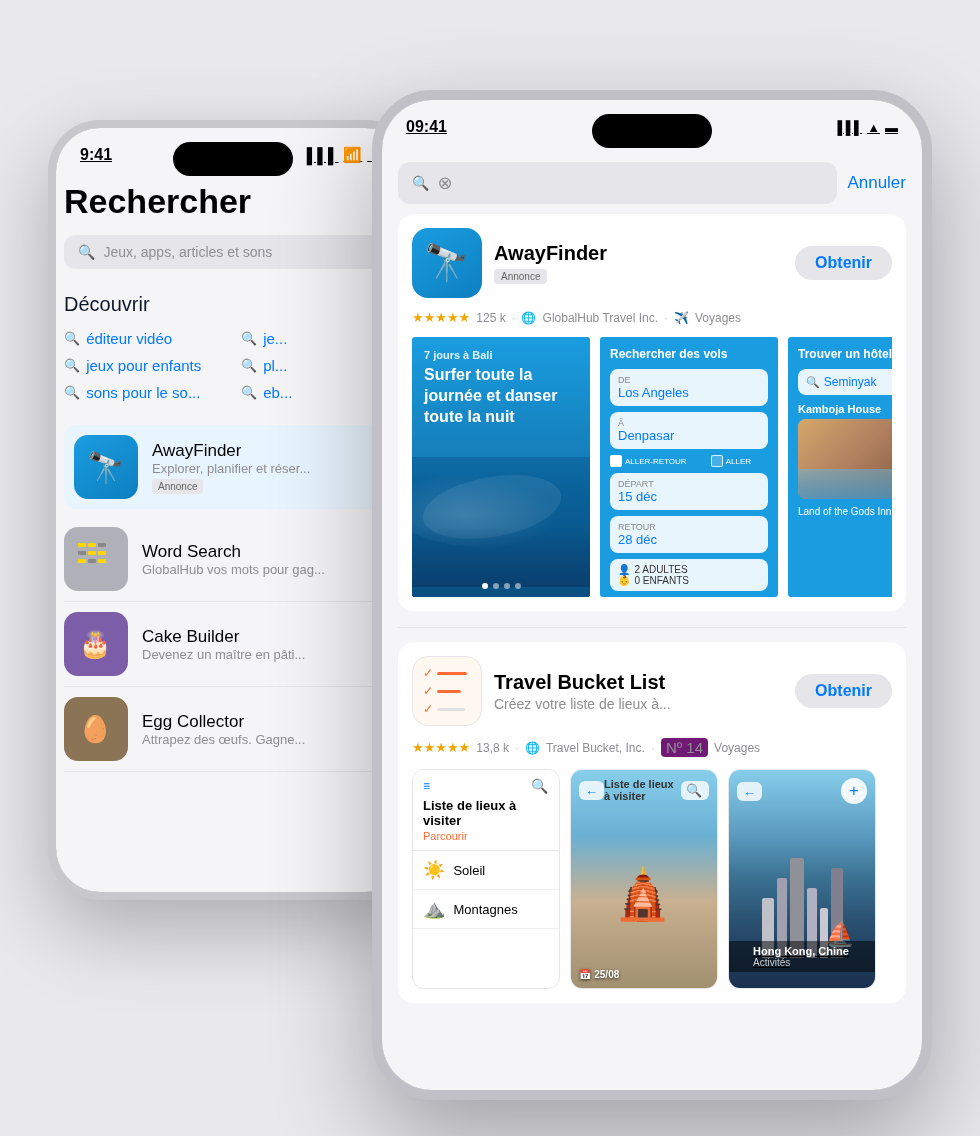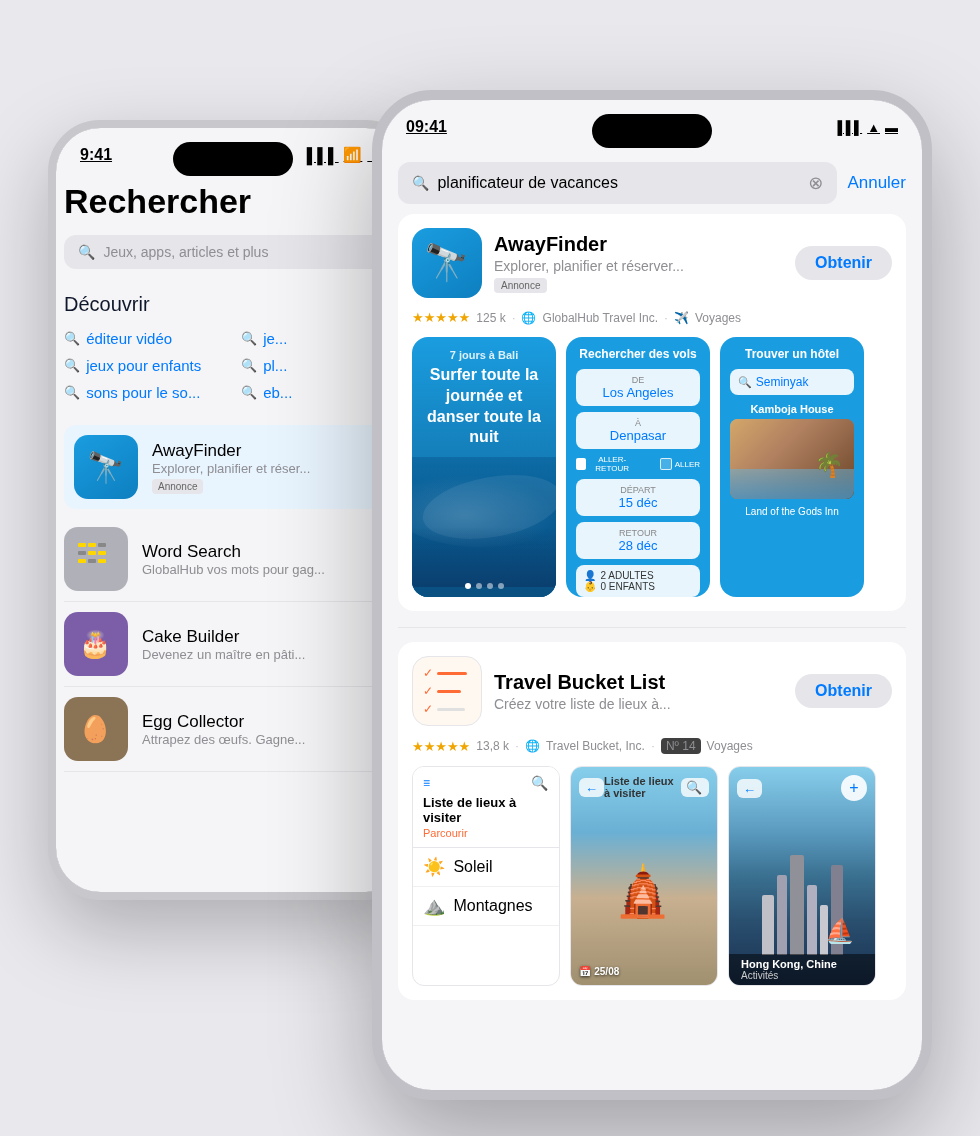--- a/index.html
+++ b/index.html
@@ -293,26 +293,25 @@
     .screenshots-row {
       display: flex;
       gap: 10px;
       overflow-x: auto;
       scrollbar-width: none;
     }
     .screenshots-row::-webkit-scrollbar { display: none; }
 
     .screenshot-card {
       flex-shrink: 0;
-      width: 144px;
+      width: 178px;
       height: 260px;
-      border-radius: 16px;
+      border-radius: 3px;
       overflow: hidden;
       position: relative;
-      text-align: center;
     }
 
     
     .bali-card {
       background: linear-gradient(180deg, #1a9de0 0%, #0d5a8c 100%);
       position: relative;
     }
     .bali-card-content {
       padding: 12px;
       color: #fff;
@@ -445,21 +444,21 @@
     .tbl-title-sm { font-size: 13px; font-weight: 600; color: #000; margin-top: 4px; }
     .tbl-subtitle { font-size: 11px; color: #ff6b35; font-weight: 500; margin-top: 2px; }
     .tbl-item-row {
       display: flex;
       align-items: center;
       gap: 8px;
       padding: 8px 10px;
       border-bottom: 1px solid #f0f0f0;
     }
     .tbl-item-icon { font-size: 18px; }
-    .tbl-item-text { font-size: 16px; color: #000; }
+    .tbl-item-text { font-size: 13px; color: #000; }
 
     
     .checklist-icon {
       width: 70px;
       height: 70px;
       border-radius: 16px;
       background: #fff8f0;
       border: 1px solid #e5e5ea;
       display: flex;
       flex-direction: column;
@@ -498,21 +497,21 @@
         <span>📶</span>
         <span>🔋</span>
       </div>
     </div>
 
     <div class="back-content">
       <div class="back-title">Rechercher</div>
 
       <div class="back-search-bar">
         <span class="search-icon-sm">🔍</span>
-        <span class="placeholder-text" style="font-size:14px;color:#8e8e93;white-space:nowrap;overflow:hidden;text-overflow:ellipsis;max-width:240px;">Jeux, apps, articles et plus</span>
+        <span class="placeholder-text" style="font-size:14px;color:#8e8e93;white-space:nowrap;overflow:hidden;text-overflow:ellipsis;max-width:240px;">Jeux, apps, articles et sons</span>
       </div>
 
       <div class="discover-section">
         <div class="section-title">Découvrir</div>
         <div class="discover-grid">
           <div class="discover-item">
             <span class="search-icon-tiny">🔍</span>
             <span>éditeur vidéo</span>
           </div>
           <div class="discover-item">
@@ -607,36 +606,34 @@
       <div class="status-icons">
         <span style="font-size:13px;letter-spacing:-1px;">▌▌▌</span>
         <span style="font-size:13px;">▲</span>
         <span style="font-size:13px;">▬</span>
       </div>
     </div>
 
     <div class="front-search-area">
       <div class="front-search-bar">
         <span style="color:#8e8e93;font-size:14px;">🔍</span>
-        <input type="text" value="planificateur de vacances" readonly="" style="font-size: 16px; color: rgb(0, 0, 0); width: 100%; background: transparent; border: none; outline: none; font-family: inherit;">
         <span class="clear-btn">⊗</span>
       </div>
       <span class="cancel-btn">Annuler</span>
     </div>
 
     <div class="front-scroll">
 
       <div class="featured-app-card">
         <div class="app-header">
           <div class="app-icon-lg">
             <div style="background:linear-gradient(145deg,#1a9de0,#0d7fc0);width:100%;height:100%;display:flex;align-items:center;justify-content:center;font-size:36px;">🔭</div>
           </div>
           <div class="app-info">
             <div class="app-name">AwayFinder</div>
-            <div class="app-desc">Explorer, planifier et réserver...</div>
             <span class="ad-badge">Annonce</span>
           </div>
           <button class="obtain-btn">Obtenir</button>
         </div>
 
         <div class="app-meta-row">
           <span class="stars">★★★★★</span>
           <span>125 k</span>
           <span class="meta-sep">·</span>
           <span>🌐</span>
@@ -761,21 +758,21 @@
           <button class="obtain-btn">Obtenir</button>
         </div>
 
         <div class="app-meta-row">
           <span class="stars">★★★★★</span>
           <span>13,8 k</span>
           <span class="meta-sep">·</span>
           <span>🌐</span>
           <span>Travel Bucket, Inc.</span>
           <span class="meta-sep">·</span>
-          <span style="background:#404040;padding:1px 5px;border-radius:4px;font-size:12px;">Nº 14</span>
+          <span style="background:#701a75;padding:1px 5px;border-radius:4px;font-size:15px;">Nº 14</span>
           <span>Voyages</span>
         </div>
 
         <div class="screenshots-row">
 
           <div class="tbl-screenshot">
             <div class="tbl-header">
               <div class="tbl-header-row">
                 <span class="tbl-back">≡</span>
                 <span class="tbl-search">🔍</span>
@@ -818,21 +815,21 @@
                 <div style="width:12px;height:60px;background:#c0c0c8;border-radius:2px 2px 0 0;"></div>
                 <div style="width:10px;height:80px;background:#a0a0b0;border-radius:2px 2px 0 0;"></div>
                 <div style="width:14px;height:100px;background:#909098;border-radius:2px 2px 0 0;"></div>
                 <div style="width:10px;height:70px;background:#b0b0c0;border-radius:2px 2px 0 0;"></div>
                 <div style="width:8px;height:50px;background:#c8c8d0;border-radius:2px 2px 0 0;"></div>
                 <div style="width:12px;height:90px;background:#808090;border-radius:2px 2px 0 0;"></div>
               </div>
 
               <div style="position:absolute;bottom:40px;right:20px;font-size:24px;">⛵</div>
             </div>
-            <div style="position:absolute;bottom:0;left:0;right:0;background:rgba(0,0,0,0.5);padding:4px 12px;">
+            <div style="position:absolute;bottom:16px;left:0;right:0;background:rgba(0,0,0,0.5);padding:4px 24px;text-decoration:underline;">
               <div style="color:#fff;font-size:11px;font-weight:600;">Hong Kong, Chine</div>
               <div style="color:#ccc;font-size:10px;">Activités</div>
             </div>
           </div>
 
         </div>
       </div>
 
     </div>
   </div>

